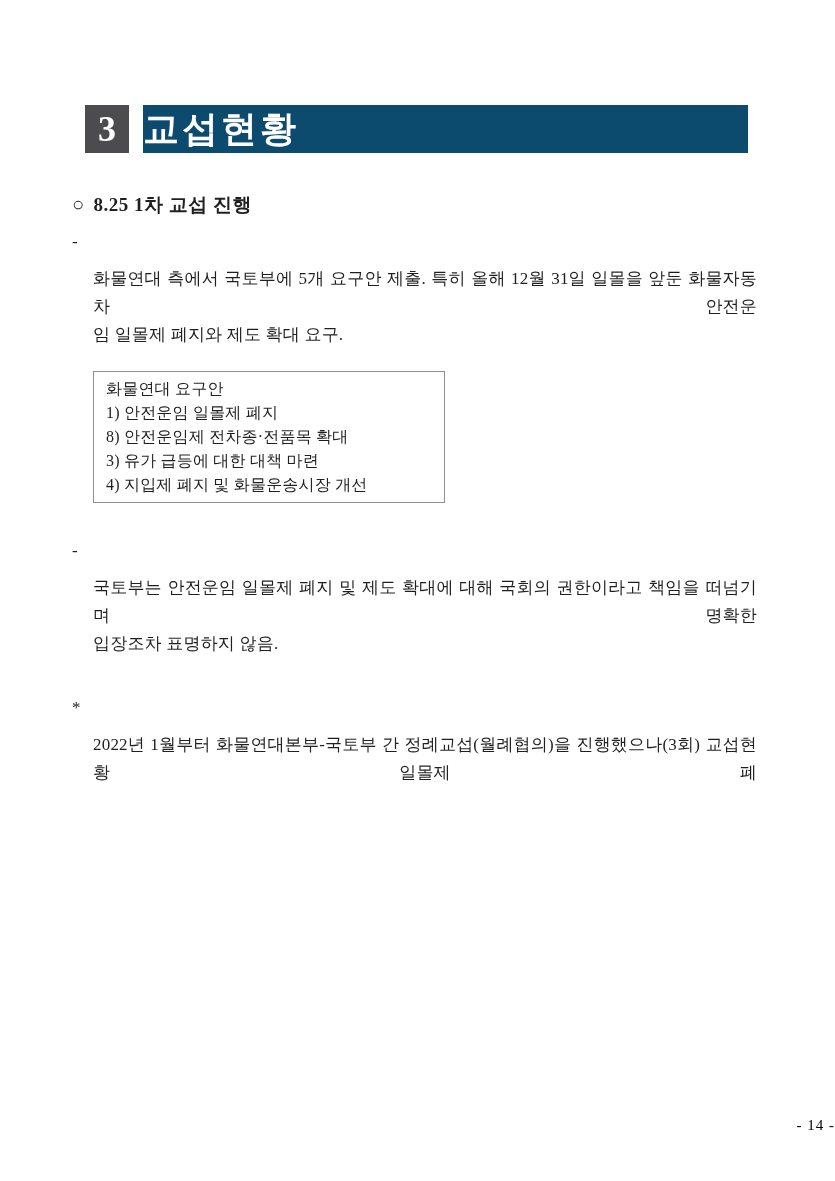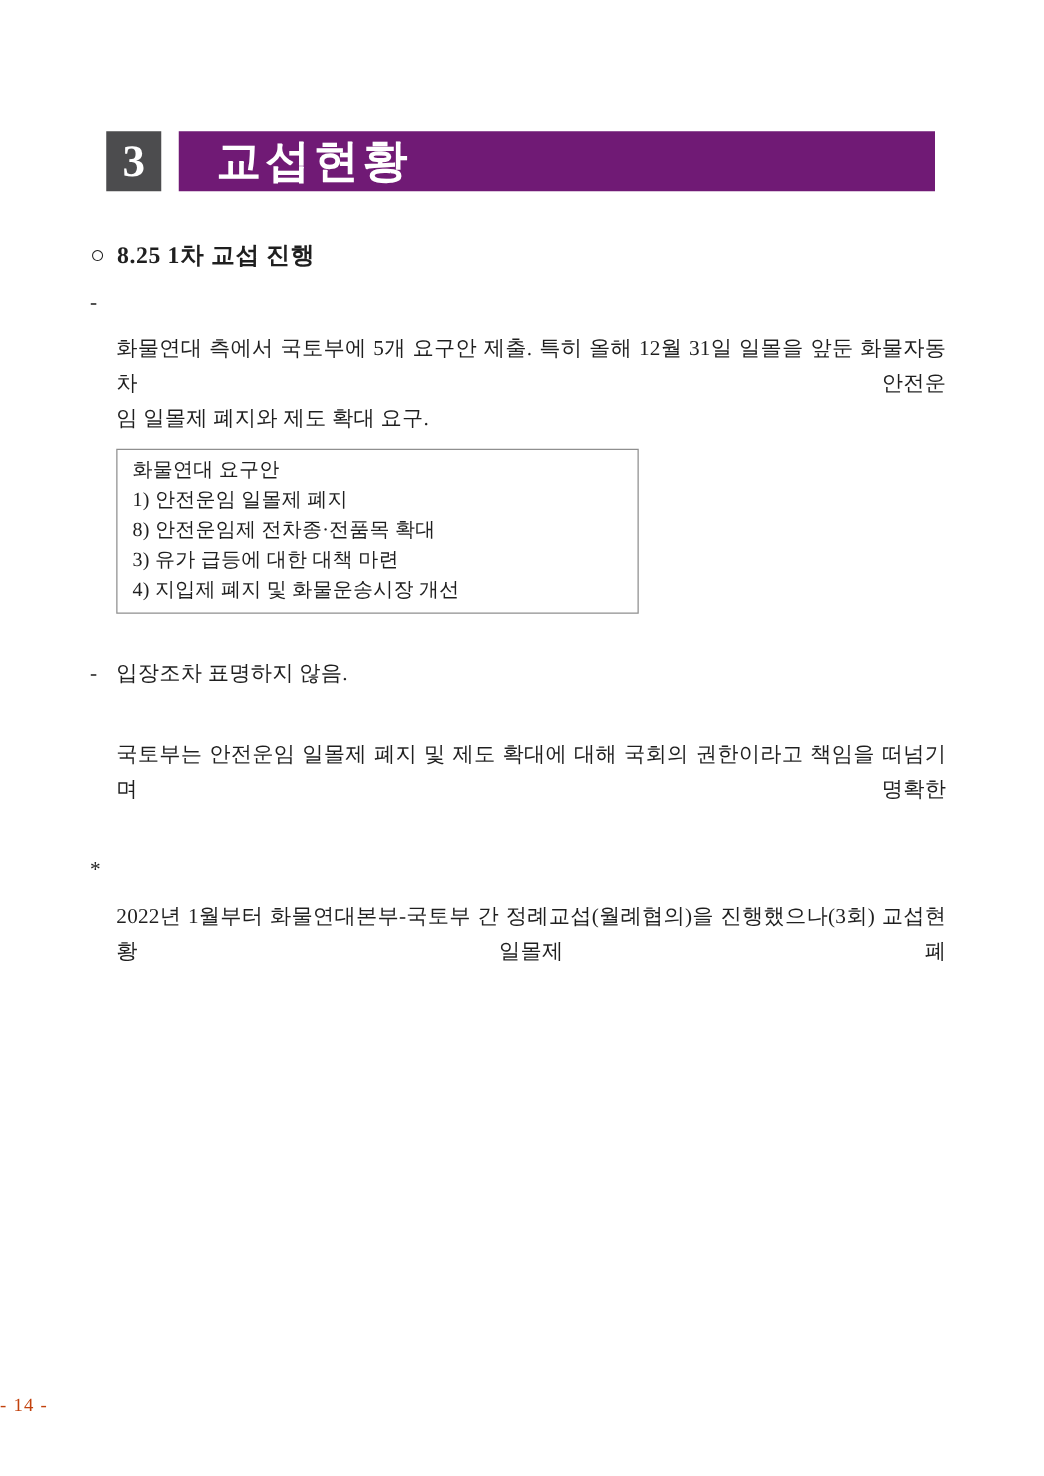--- a/index.html
+++ b/index.html
@@ -34,25 +34,24 @@
     display: flex;
     align-items: center;
     justify-content: center;
     font-size: 36px;
     font-weight: bold;
     flex: none;
   }
   .title-bar {
     margin-left: 14px;
     flex: 1;
-    background: #701a75;
+    background: #0c4a6e;
     color: #ffffff;
     display: flex;
     align-items: flex-start;
-    padding-left: 30px;
     font-size: 36px;
     font-weight: bold;
     letter-spacing: 3px;
   }
 
   
   .content {
     position: absolute;
     left: 72px;
     right: 78px;
@@ -90,41 +89,41 @@
     text-align: justify;
     text-align-last: justify;
     margin-top: 37px;
   }
   .para-1 { margin-top: 10px; }
   .para-2 { margin-top: 34px; }
   .para-3 { margin-top: 36px; }
 
   
   .demand-box {
-    margin-top: 10px;
+    margin-top: 22px;
     margin-left: 21px;
-    width: 418px;
+    width: 352px;
     box-sizing: border-box;
     border: 1px solid #8f8f8f;
     padding: 5px 12px;
     font-size: 16px;
     line-height: 24px;
     letter-spacing: 0.2px;
   }
 
   
   .page-number {
     position: absolute;
     top: 1117px;
     left: 0;
     width: 100%;
-    text-align: left;
+    text-align: right;
     font-size: 15px;
     letter-spacing: 1px;
-    color: #c2410c;
+    color: #000000;
   }
 </style>
 </head>
 <body>
 
 <div class="page">
 
   <div class="section-header">
     <div class="num-box">
       <span>3</span>
@@ -153,22 +152,22 @@
       <div>화물연대 요구안</div>
       <div>1) 안전운임 일몰제 폐지</div>
       <div>8) 안전운임제 전차종·전품목 확대</div>
       <div>3) 유가 급등에 대한 대책 마련</div>
       <div>4) 지입제 폐지 및 화물운송시장 개선</div>
     </div>
 
     <div class="para para-2">
       <span class="marker">-</span>
       <div class="ptext">
+        <div class="line j">국토부는 안전운임 일몰제 폐지 및 제도 확대에 대해 국회의 권한이라고 책임을 떠넘기며 명확한</div>
         <div class="line">입장조차 표명하지 않음.</div>
-        <div class="line j">국토부는 안전운임 일몰제 폐지 및 제도 확대에 대해 국회의 권한이라고 책임을 떠넘기며 명확한</div>
       </div>
     </div>
 
     <div class="para para-3">
       <span class="marker">*</span>
       <div class="ptext">
         <div class="line j">2022년 1월부터 화물연대본부-국토부 간 정례교섭(월례협의)을 진행했으나(3회) 교섭현황 일몰제 폐</div>
       </div>
     </div>
 

